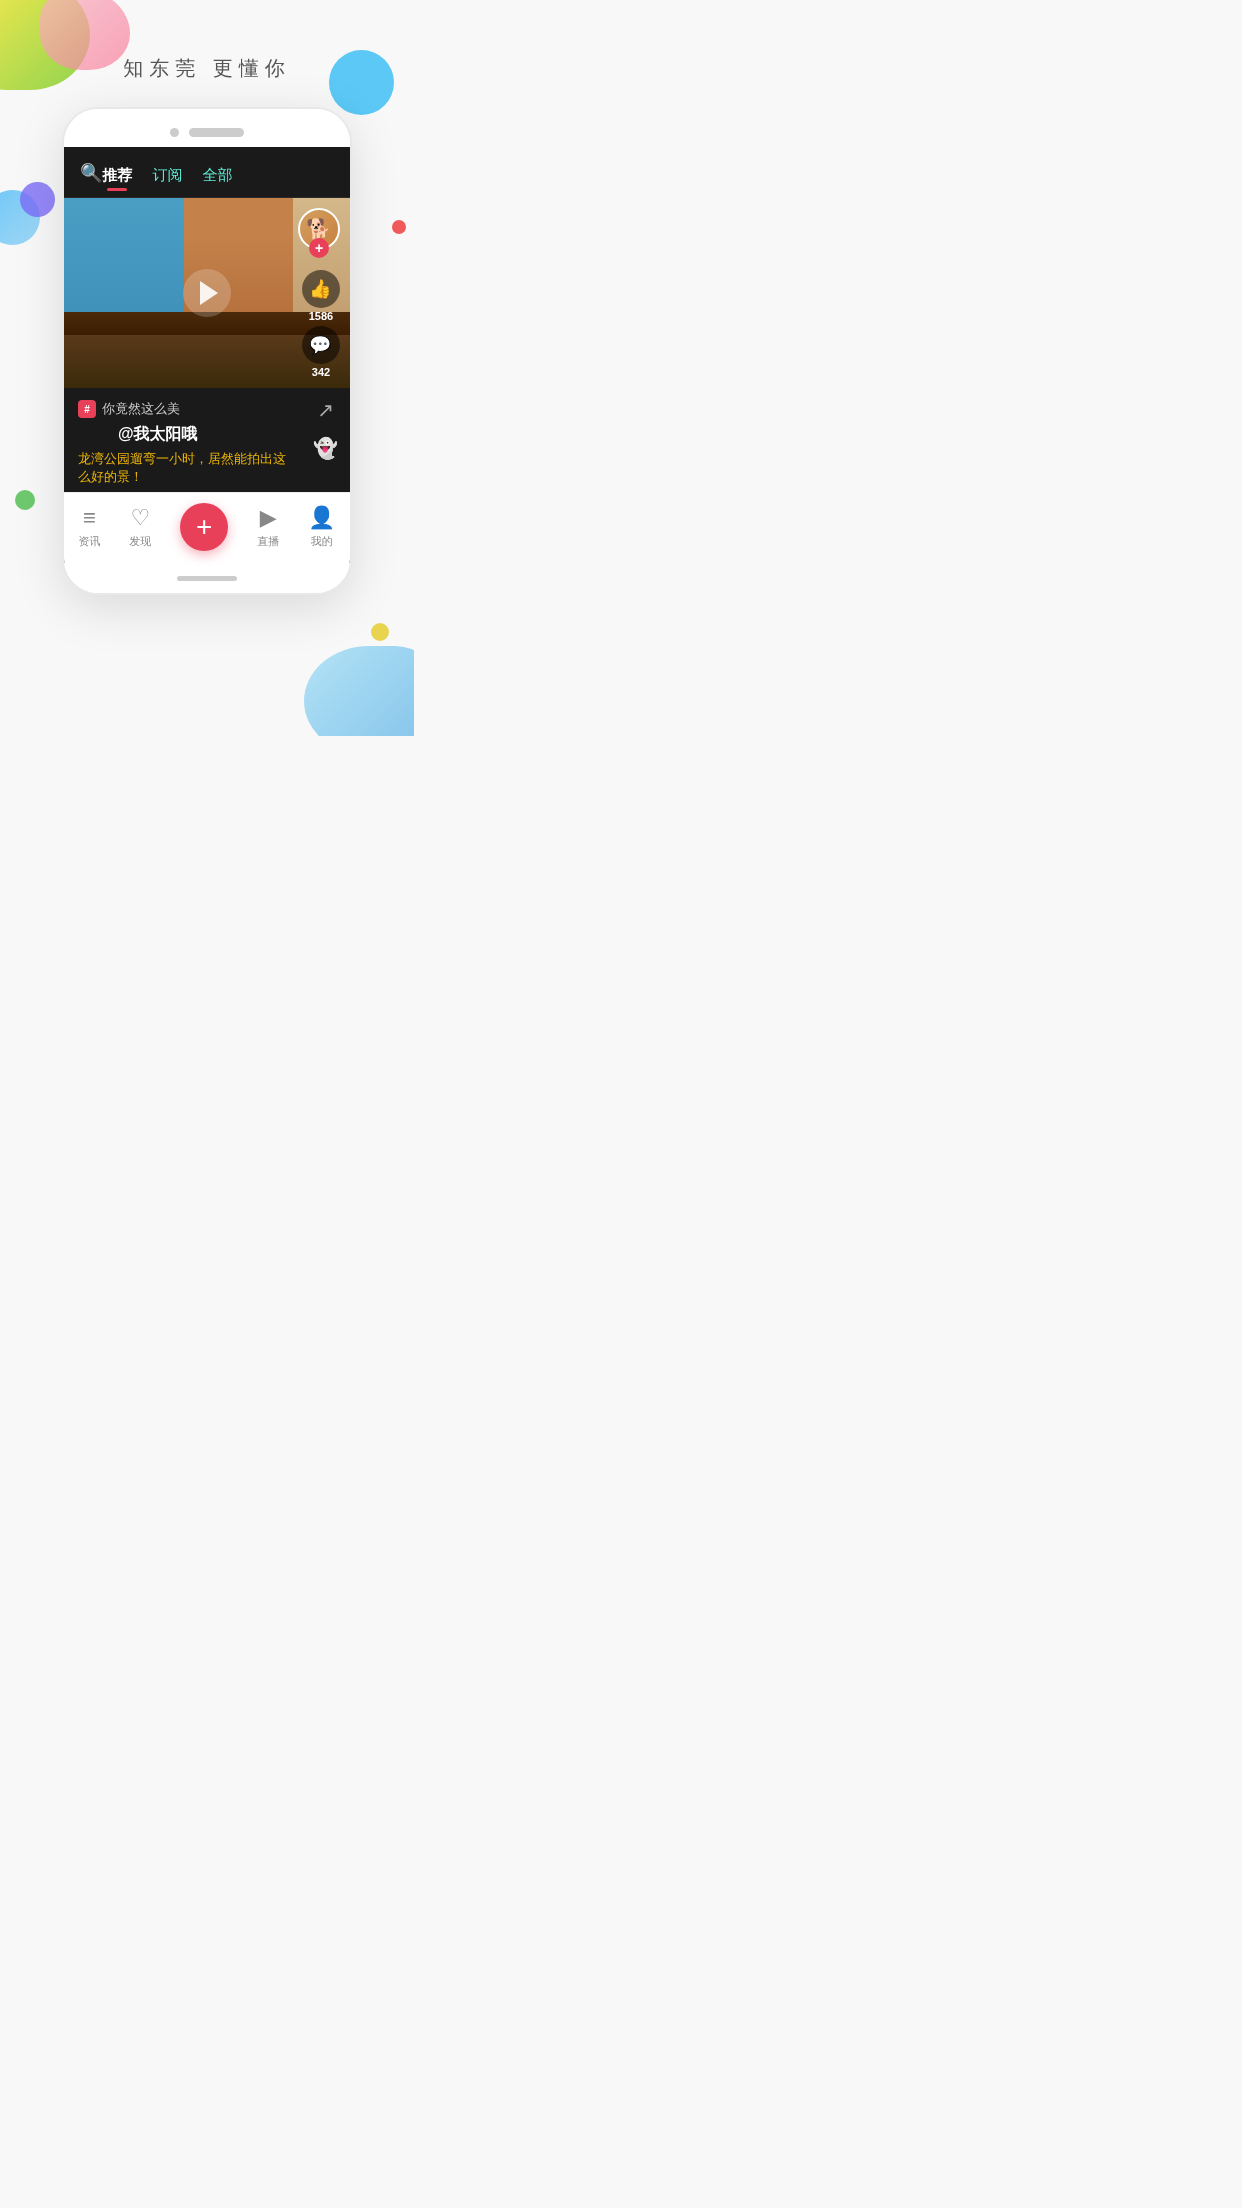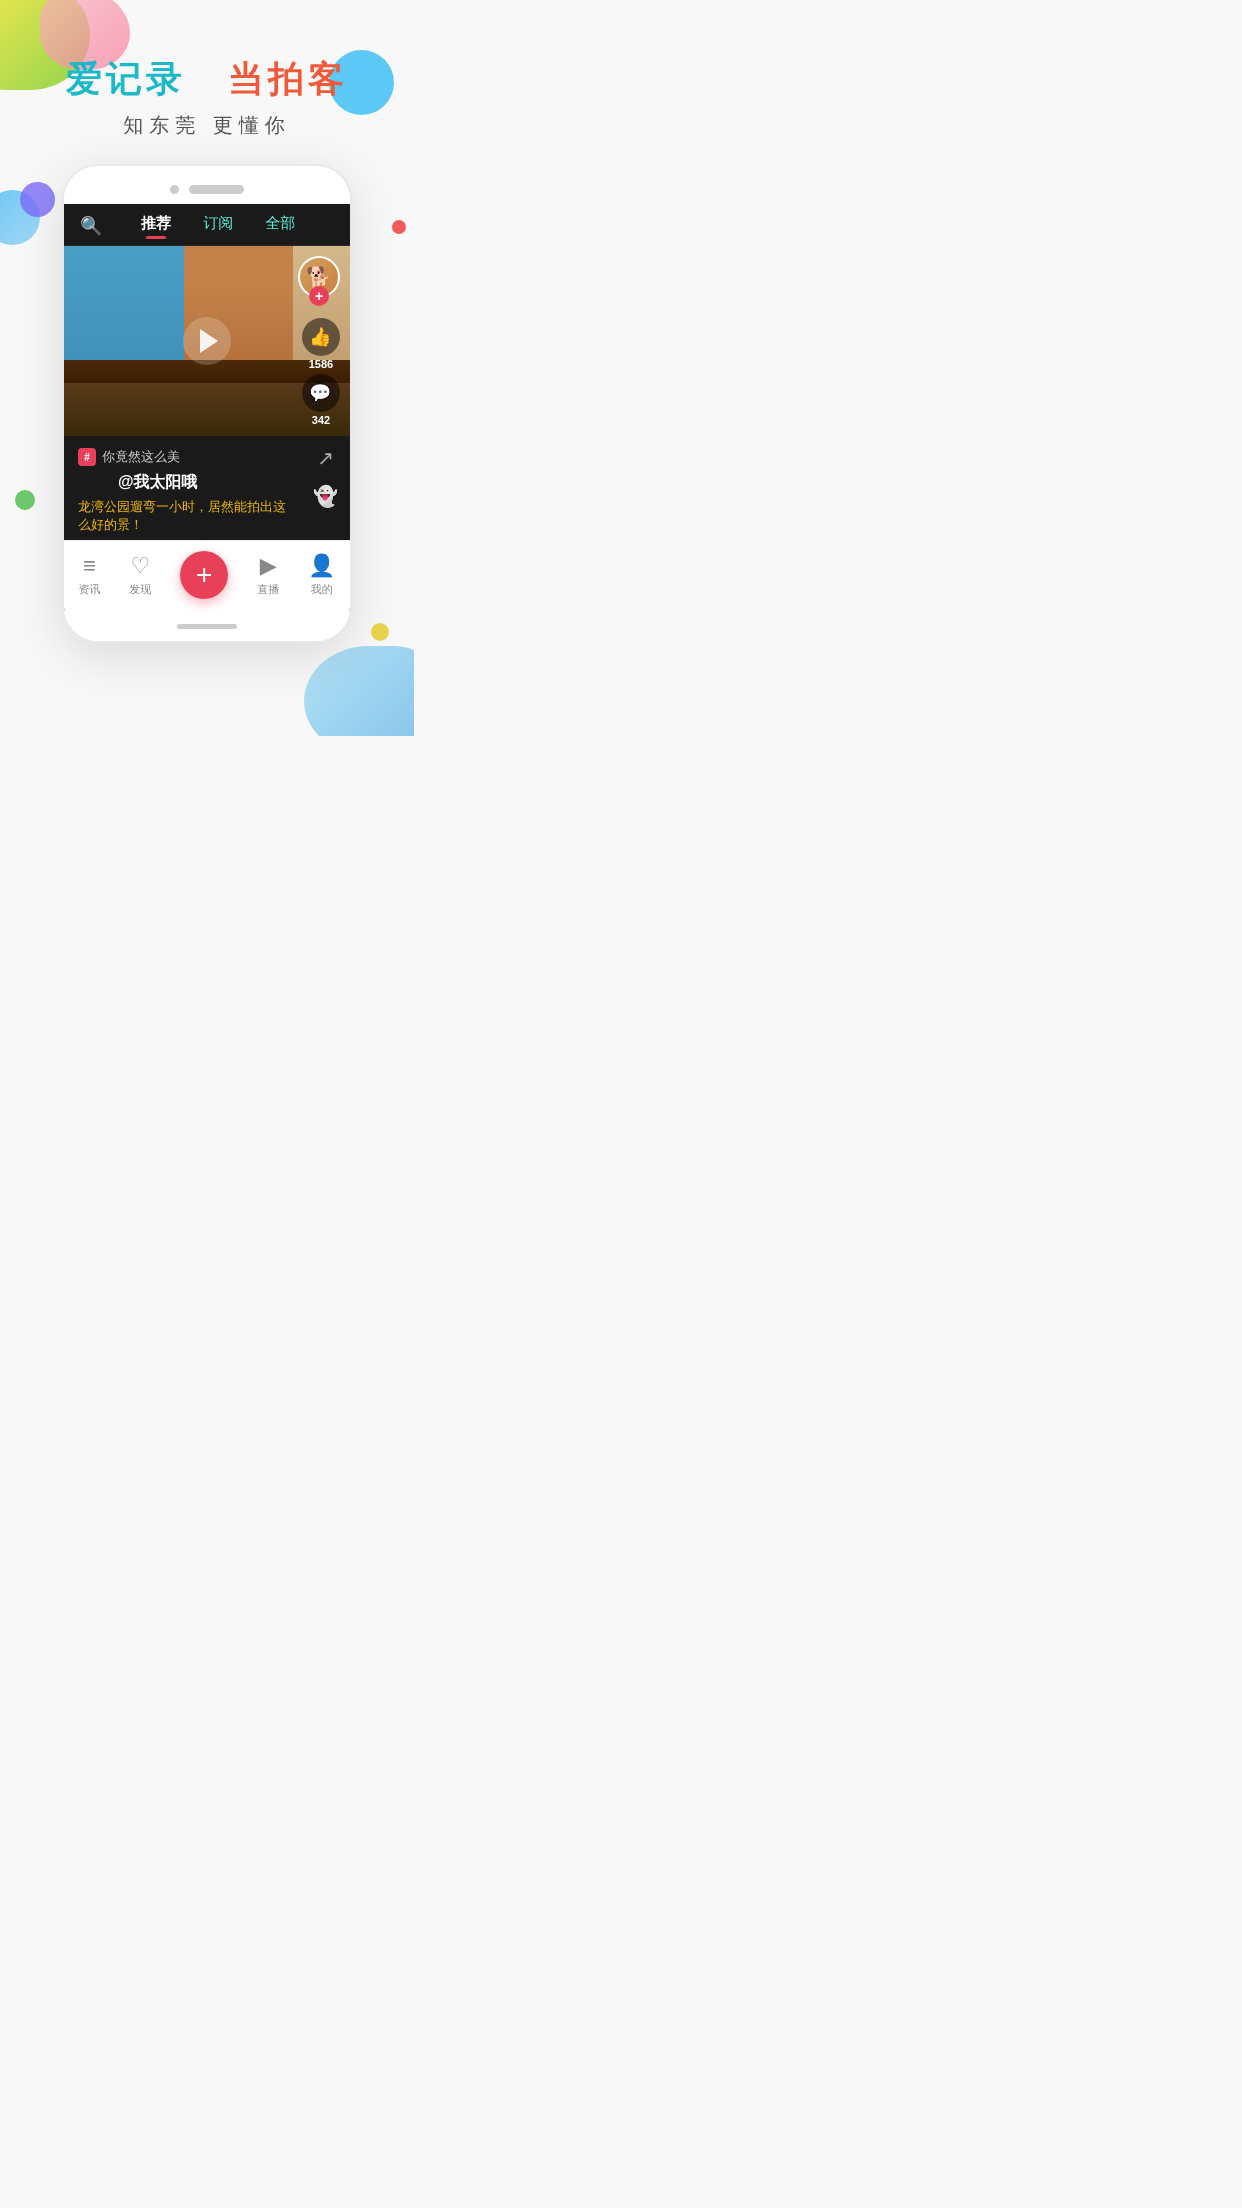--- a/index.html
+++ b/index.html
@@ -167,22 +167,22 @@
 
     .nav-search-icon {
       color: #fff;
       font-size: 18px;
       flex-shrink: 0;
     }
 
     .nav-tabs {
       display: flex;
       flex: 1;
-      justify-content: center;
-      gap: 32px;
+      gap: 20px;
+      margin-top: 9px;
     }
 
     .nav-tab {
       color: #5eead4;
       font-size: 15px;
       position: relative;
       padding-bottom: 4px;
     }
 
     .nav-tab.active {
@@ -481,25 +481,20 @@
 <div class="bg-blob blob-pink"></div>
 <div class="bg-blob blob-blue-right"></div>
 <div class="bg-blob blob-blue-left"></div>
 <div class="bg-blob blob-purple-left"></div>
 <div class="bg-blob blob-red-right"></div>
 <div class="bg-blob blob-green-left"></div>
 <div class="bg-blob blob-yellow-right"></div>
 <div class="bg-blob blob-blue-bottom-right"></div>
 
 <div class="header-text">
-  <div class="header-main">
-    <span class="cyan">爱记录</span>
-    &nbsp;
-    <span class="coral">当拍客</span>
-  </div>
   <div class="header-sub">知东莞  更懂你</div>
 </div>
 
 <div class="phone-wrapper">
   <div class="phone-mockup">
 
     <div class="phone-top-bar">
       <div class="phone-camera"></div>
       <div class="phone-speaker"></div>
     </div>

